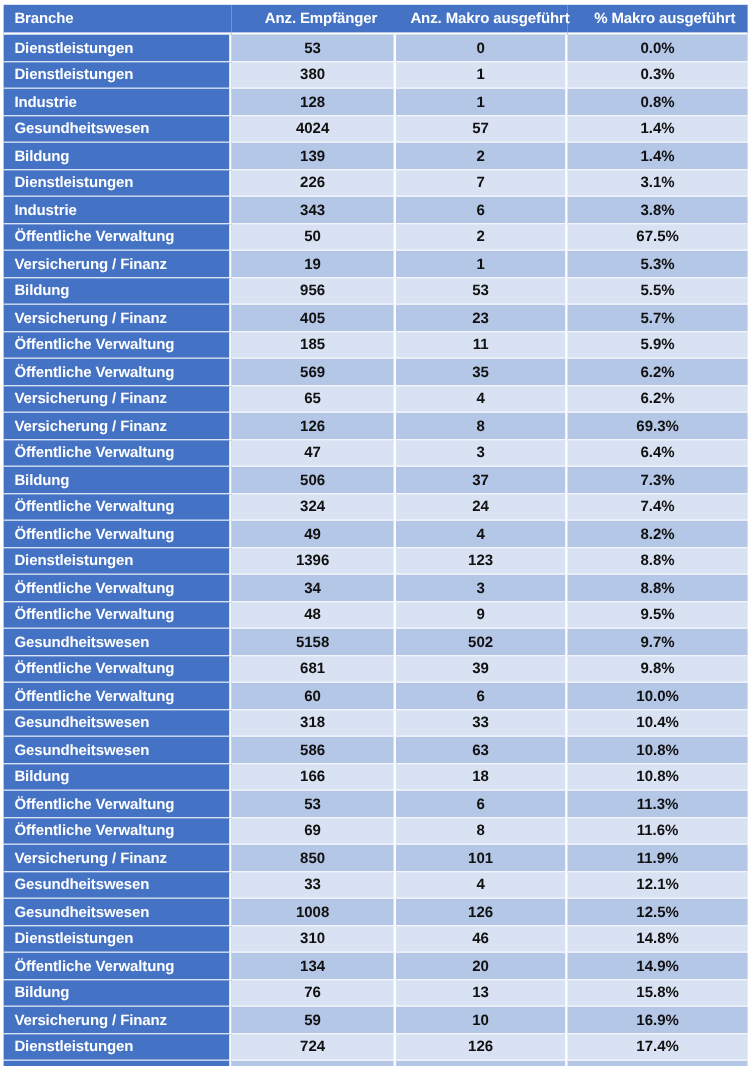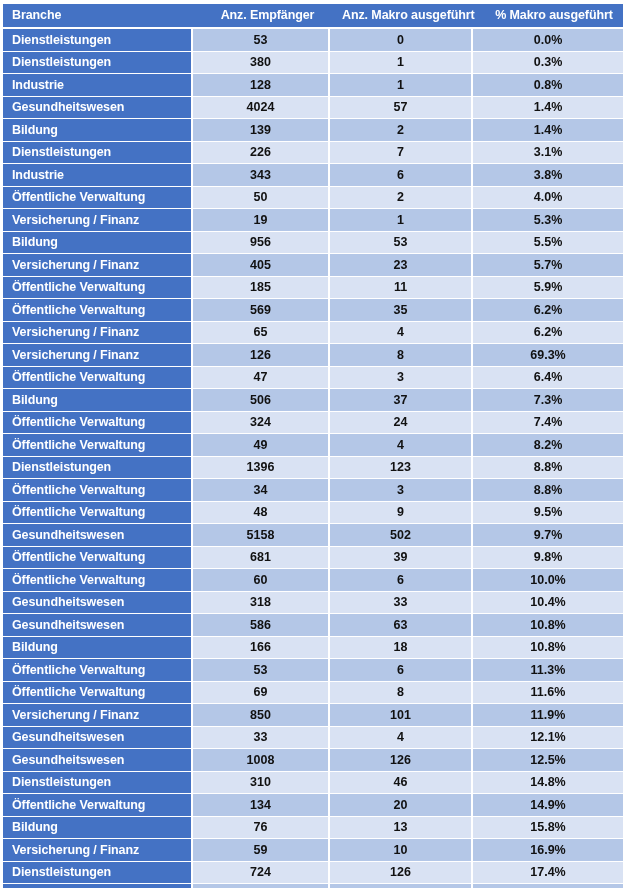--- a/index.html
+++ b/index.html
@@ -137,21 +137,21 @@
         <tr class="band-dark">
           <td class="cell-branche">Industrie</td>
           <td class="cell-num">343</td>
           <td class="cell-num">6</td>
           <td class="cell-num last-num">3.8%</td>
         </tr>
         <tr class="band-light">
           <td class="cell-branche">Öffentliche Verwaltung</td>
           <td class="cell-num">50</td>
           <td class="cell-num">2</td>
-          <td class="cell-num last-num">4.0%</td>
+          <td class="cell-num last-num">67.5%</td>
         </tr>
         <tr class="band-dark">
           <td class="cell-branche">Versicherung / Finanz</td>
           <td class="cell-num">19</td>
           <td class="cell-num">1</td>
           <td class="cell-num last-num">5.3%</td>
         </tr>
         <tr class="band-light">
           <td class="cell-branche">Bildung</td>
           <td class="cell-num">956</td>

